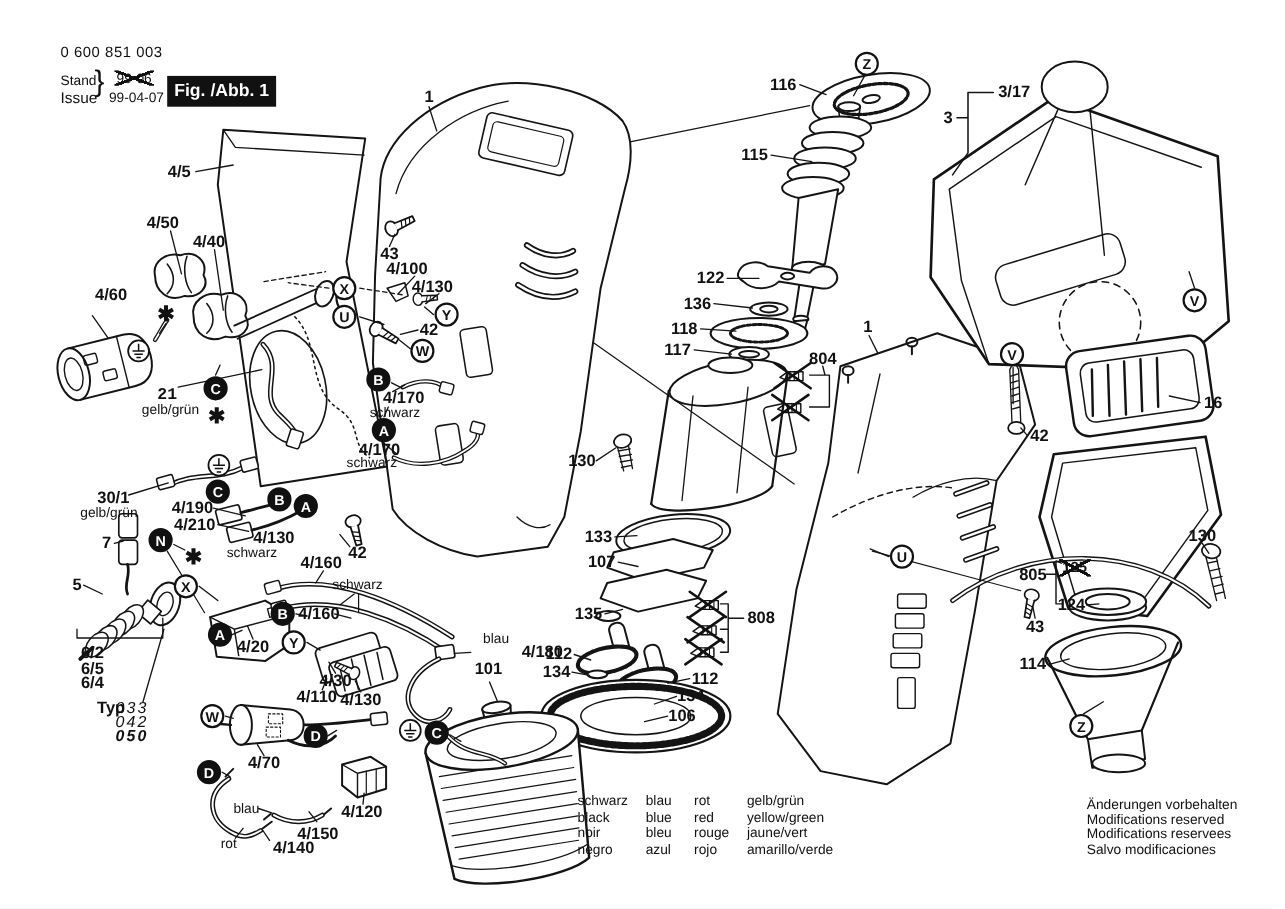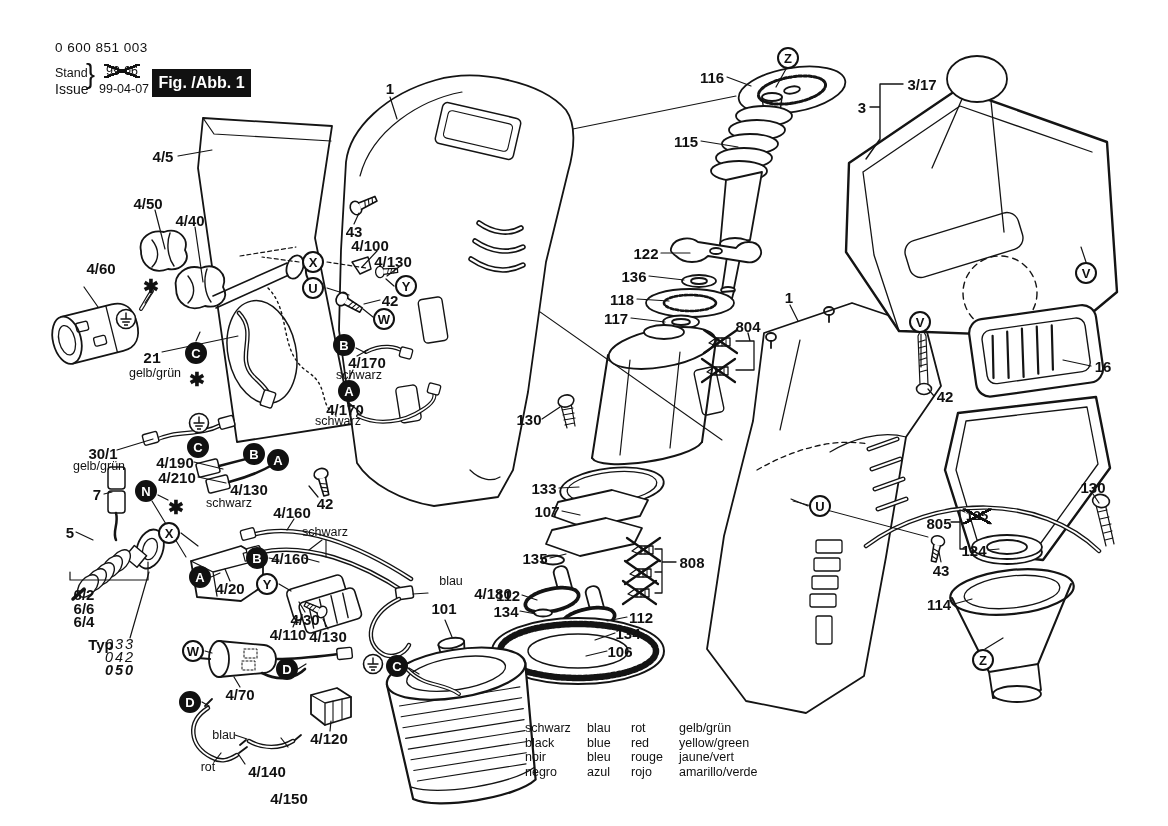--- a/index.html
+++ b/index.html
@@ -434,32 +434,32 @@
       <span class="dlabel part" style="left: 249px; top: 489px;">4/130</span>
       <span class="dlabel color" style="left: 229px; top: 503px;">schwarz</span>
       <span class="dlabel part" style="left: 97px; top: 494px;">7</span>
       <span class="dlabel part" style="left: 70px; top: 532px;">5</span>
       <span class="dlabel part" style="left: 325px; top: 503px;">42</span>
       <span class="dlabel part" style="left: 292px; top: 512px;">4/160</span>
       <span class="dlabel color" style="left: 325px; top: 532px;">schwarz</span>
       <span class="dlabel part" style="left: 290px; top: 558px;">4/160</span>
       <span class="dlabel part" style="left: 230px; top: 588px;">4/20</span>
       <span class="dlabel part" style="left: 84px; top: 594px;">6/2</span>
-      <span class="dlabel part" style="left: 84px; top: 608px;">6/6</span>
+      <span class="dlabel part" style="left: 84px; top: 608px;">6/5</span>
       <span class="dlabel part" style="left: 84px; top: 621px;">6/4</span>
       <span class="dlabel typ" style="left: 87px; top: 644px; margin-left: 14px;">Typ</span>
       <span class="dlabel typnum" style="left: 120px; top: 644px;">033</span>
       <span class="dlabel typnum" style="left: 120px; top: 657px;">042</span>
       <span class="dlabel typnum" style="left: 120px; top: 670px; font-weight: bold;">050</span>
       <span class="dlabel part" style="left: 305px; top: 619px;">4/30</span>
       <span class="dlabel part" style="left: 288px; top: 634px;">4/110</span>
       <span class="dlabel part" style="left: 328px; top: 636px;">4/130</span>
       <span class="dlabel part" style="left: 240px; top: 694px;">4/70</span>
       <span class="dlabel part" style="left: 329px; top: 738px;">4/120</span>
-      <span class="dlabel part" style="left: 289px; top: 758px; margin-top: 40px;">4/150</span>
+      <span class="dlabel part" style="left: 289px; top: 758px;">4/150</span>
       <span class="dlabel color" style="left: 224px; top: 735px;">blau</span>
       <span class="dlabel color" style="left: 208px; top: 767px;">rot</span>
       <span class="dlabel part" style="left: 250px; top: 771px; margin-left: 17px;">4/140</span>
       <span class="dlabel color" style="left: 451px; top: 581px;">blau</span>
       <span class="dlabel part" style="left: 446px; top: 593px; margin-left: 47px;">4/180</span>
       <span class="dlabel part" style="left: 444px; top: 608px;">101</span>
       <span class="dlabel part" style="left: 390px; top: 88px;">1</span>
       <span class="dlabel part" style="left: 789px; top: 297px;">1</span>
       <span class="dlabel part" style="left: 712px; top: 77px;">116</span>
       <span class="dlabel part" style="left: 686px; top: 141px;">115</span>
@@ -549,14 +549,20 @@
       <span class="c3">jaune/vert</span>
     </div>
     <div class="lrow">
       <span class="c0">negro</span>
       <span class="c1">azul</span>
       <span class="c2">rojo</span>
       <span class="c3">amarillo/verde</span>
     </div>
   </div>
 
+  <div class="fnotes">
+    <div>Änderungen vorbehalten</div>
+    <div>Modifications reserved</div>
+    <div>Modifications reservees</div>
+    <div>Salvo modificaciones</div>
+  </div>
 
 </div>
 
 </body></html>

